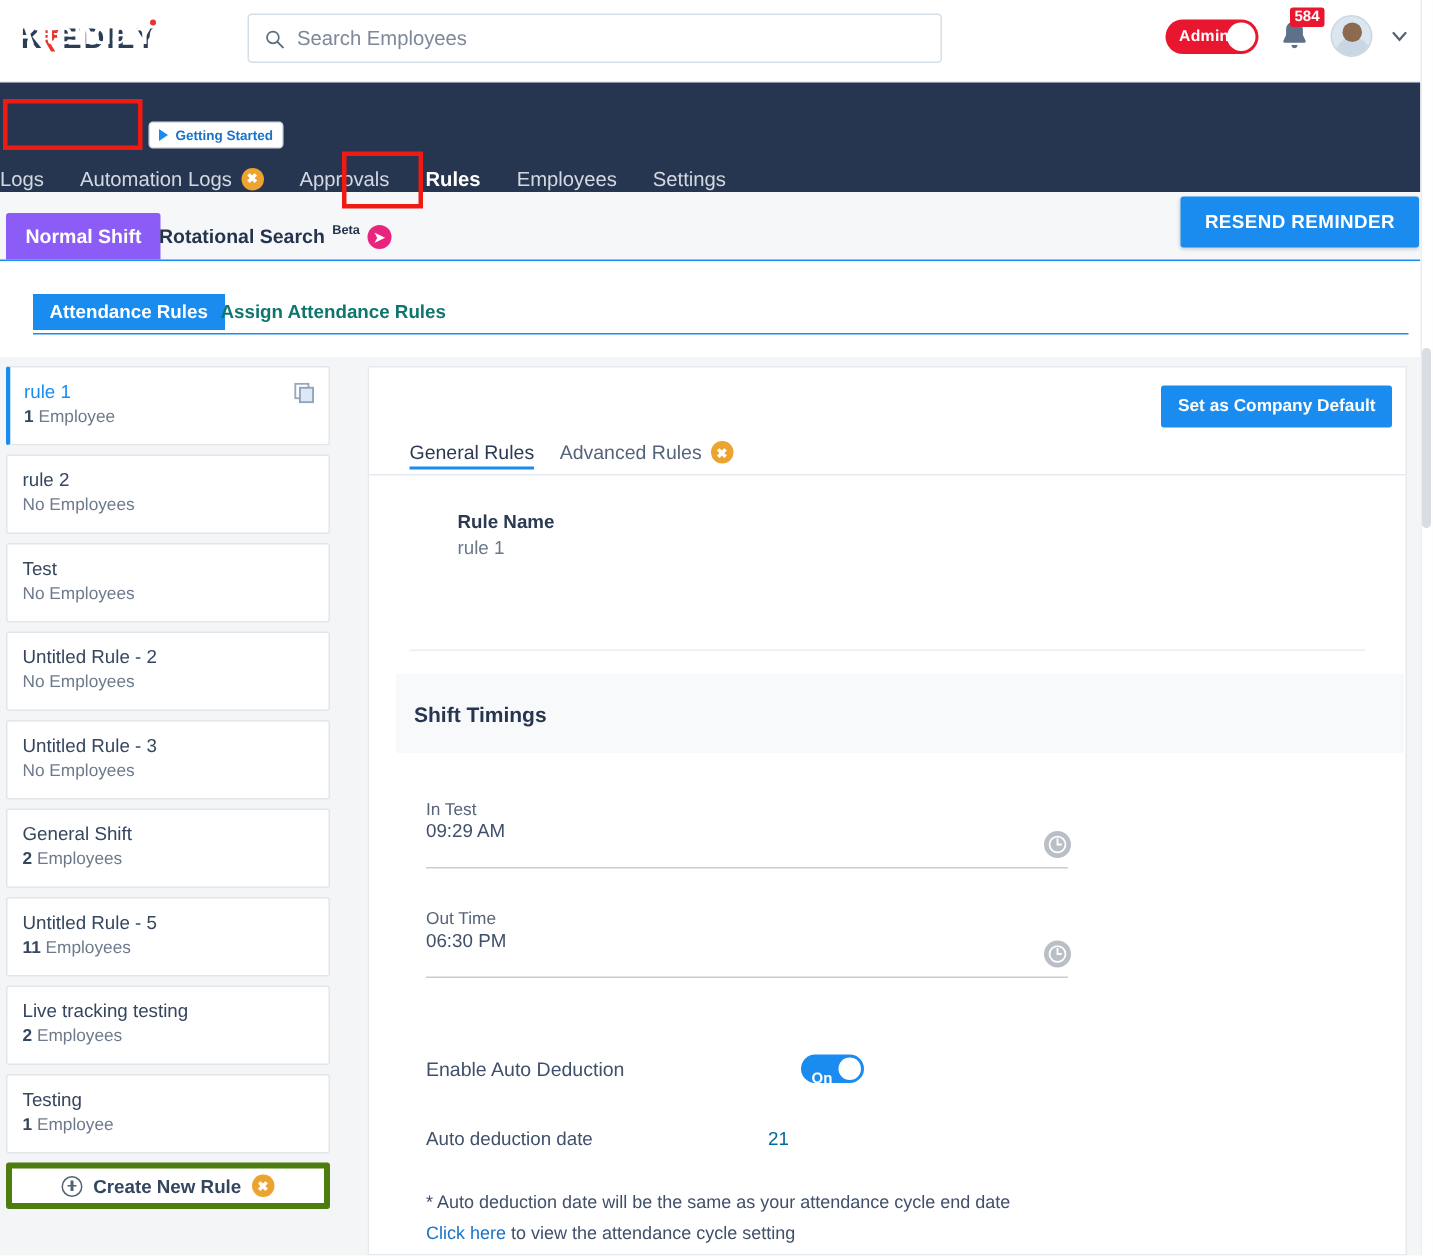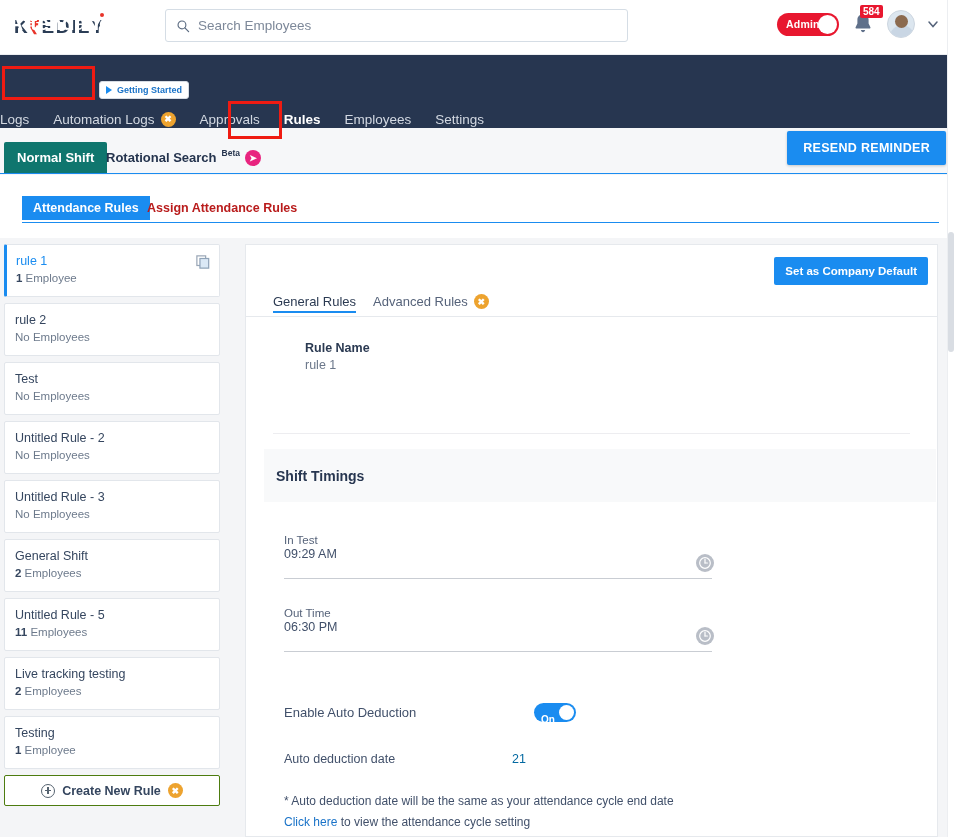--- a/index.html
+++ b/index.html
@@ -84,21 +84,21 @@
 
   
   .shiftstrip {
     position:absolute; top:128px; left:0; width:947px; height:46px; background:#f6f7f9;
     border-bottom:1px solid #1a8cf0;
   }
   .shift-tab {
     position:absolute; top:14px; height:31px; display:flex; align-items:center; cursor:pointer;
   }
   .shift-tab.normal {
-    left:4px; background:#0f766e; color:#fff; font-weight:bold; font-size:13px; padding:0 13px; border-radius:2px 2px 0 0;justify-content:center;
+    left:4px; background:#8b5cf6; color:#fff; font-weight:bold; font-size:13px; padding:0 13px; border-radius:2px 2px 0 0;justify-content:center;
   }
   .shift-tab.rotational { left:98px; color:#25344e; font-weight:bold; font-size:13px; padding:0 8px; gap:5px; }
   .beta-sup { font-size:8.5px; vertical-align:super; font-weight:bold; position:relative; top:-5px; color:#25344e; }
   .pink-dot {
     width:16px;height:16px;border-radius:50%;background:#e8247f;display:inline-flex;
     align-items:center;justify-content:center;color:#fff;font-size:9px;
   }
   .resend-btn {
     position:absolute; right:9px; top:131px; background:#1a8cf0; color:#fff; border:none;
     font-size:12.5px; font-weight:bold; letter-spacing:.3px; padding:10px 16px; border-radius:2px;
@@ -106,21 +106,21 @@
   }
 
   
   .subtabs {
     position:absolute; top:175px; left:0; width:947px; height:63px; background:#ffffff;
   }
   .subtab {
     position:absolute; top:21px; height:24px; display:flex; align-items:center; font-size:12.5px; cursor:pointer;
   }
   .subtab.active { left:22px; background:#1a8cf0; color:#fff; font-weight:bold; padding:0 11px; }
-  .subtab.plain  { left:143px; color:#b91c1c; font-weight:bold; padding:0 4px; }
+  .subtab.plain  { left:143px; color:#0f766e; font-weight:bold; padding:0 4px; }
   .subtabs::after{
     content:""; position:absolute; left:22px; right:8px; bottom:15px; height:1px; background:#1a8cf0;
   }
 
   
   .body-area { position:absolute; top:238px; left:0; width:947px; height:599px; background:#f4f5f7; }
 
   
   .rule-list { position:absolute; left:4px; top:6px; width:216px; }
   .rule-card {
@@ -128,21 +128,21 @@
     padding:9px 10px 10px 10px; position:relative; cursor:pointer; height:53px;
   }
   .rule-card.active { border-left:3px solid #1a8cf0; padding-left:9px; }
   .rule-name { font-size:12.5px; color:#35465f; margin-bottom:4px; }
   .rule-card.active .rule-name { color:#1a8cf0; }
   .rule-sub { font-size:11.5px; color:#6d7a8c; }
   .rule-sub b { color:#35465f; font-weight:bold; }
   .copy-icon { position:absolute; right:9px; top:10px; width:14px; height:14px; cursor:pointer; }
 
   .create-rule {
-    background:#fff; border:1px solid #4d7c0f; border-radius:2px; height:31px;
+    background:#fff; border:4px solid #4d7c0f; border-radius:2px; height:31px;
     display:flex; align-items:center; justify-content:center; gap:7px; cursor:pointer;
   }
   .create-rule .lbl { font-size:12.5px; font-weight:bold; color:#35465f; }
   .plus-circle {
     width:14px;height:14px;border:1.4px solid #55626f;border-radius:50%;position:relative;
   }
   .plus-circle::before,.plus-circle::after{
     content:"";position:absolute;background:#55626f;
   }
   .plus-circle::before{ left:2.5px; top:5.3px; width:6.5px; height:1.4px; }

